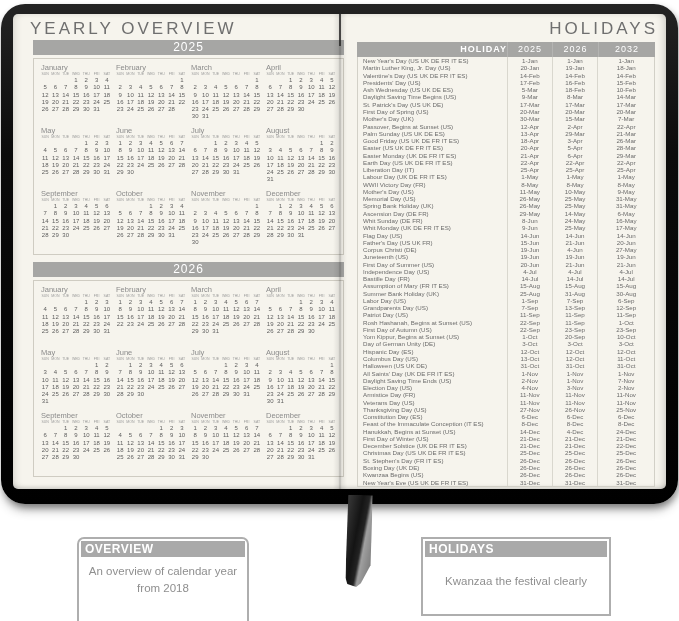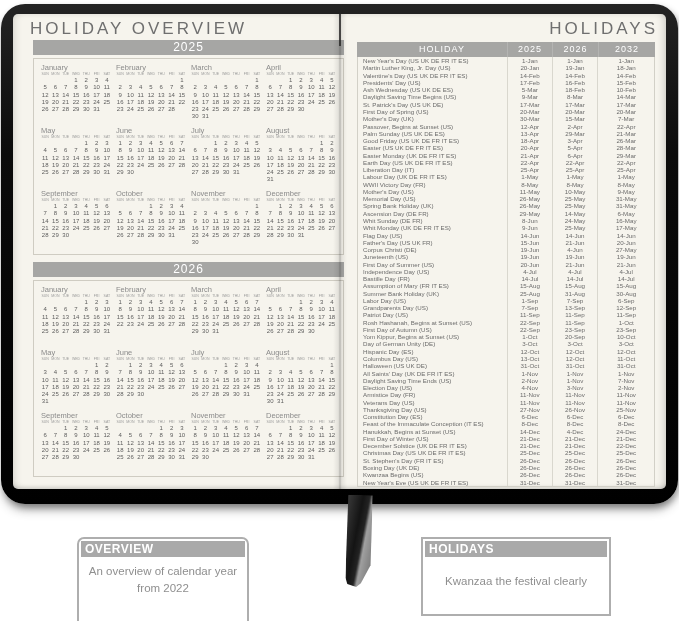--- a/index.html
+++ b/index.html
@@ -36,21 +36,21 @@
   .month{overflow:hidden;}
   .mname{font-size:7.5px;color:#8b8b8b;line-height:9px;padding-left:1px;}
   .mgrid{display:grid;grid-template-columns:repeat(7,1fr);}
   .wd{font-size:3.5px;color:#9b9b9b;text-align:center;line-height:5px;}
   .dy{font-size:6px;color:#5d5d5d;text-align:center;line-height:7.3px;}
 
   
   .htable{position:absolute;left:3px;top:28px;width:298px;}
   .hheader{display:flex;height:15px;background:#a6a6a4;color:#fff;box-sizing:border-box;}
   .hcol{font-size:9px;line-height:15px;letter-spacing:1px;box-sizing:border-box;}
-  .hname-h{width:150px;text-align:center;padding-left:20px;}
+  .hname-h{width:150px;text-align:right;padding-left:20px;font-weight:bold;}
   .hdate-h{text-align:center;border-left:1px solid #b4b4b2;}
   .hbody{height:430px;display:flex;flex-direction:column;border:1px solid #d2d0c7;border-top:none;
     box-sizing:border-box;}
   .hrow{flex:1 1 auto;display:flex;align-items:center;}
   .hname{width:150px;font-size:6.2px;color:#6b6b6b;padding-left:5px;white-space:nowrap;
     overflow:hidden;box-sizing:border-box;align-self:center;}
   .hdate{font-size:6.2px;color:#6b6b6b;text-align:center;border-left:1px solid #d9d7ce;
     box-sizing:border-box;height:100%;display:flex;align-items:center;justify-content:center;}
 
   
@@ -71,21 +71,21 @@
 </style>
 </head>
 <body>
 
 <div class="stage">
 
   <div class="notebook">
     <div class="pages">
 
       <div class="page-left">
-        <div class="big-title ltitle">HOLIDAY OVERVIEW</div>
+        <div class="big-title ltitle">YEARLY OVERVIEW</div>
 
         <div class="ybar ybar-2025">2025</div>
         <div class="mbox mbox-2025">
             <div class="month">
               <div class="mname">January</div>
               <div class="mgrid">
                 <div class="wd">SUN</div>
                 <div class="wd">MON</div>
                 <div class="wd">TUE</div>
                 <div class="wd">WED</div>
@@ -1547,21 +1547,21 @@
 
       <div class="spine"></div>
       <div class="spine-top"></div>
     </div>
   </div>
 
   <div class="ribbon"></div>
 
   <div class="callout co-overview">
     <div class="chead">OVERVIEW</div>
-    <div class="cbody">An overview of calendar year from 2022</div>
+    <div class="cbody">An overview of calendar year from 2018</div>
   </div>
 
   <div class="callout co-holidays">
     <div class="chead">HOLIDAYS</div>
     <div class="cbody">Kwanzaa the festival clearly</div>
   </div>
 
 </div>
 
 </body></html>

